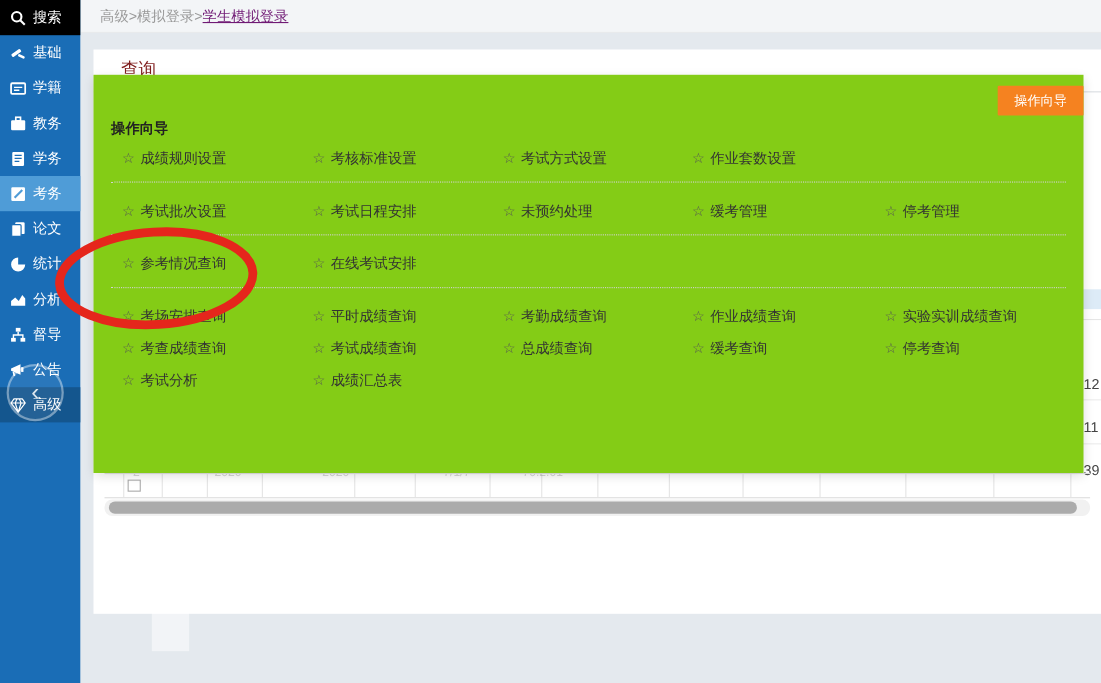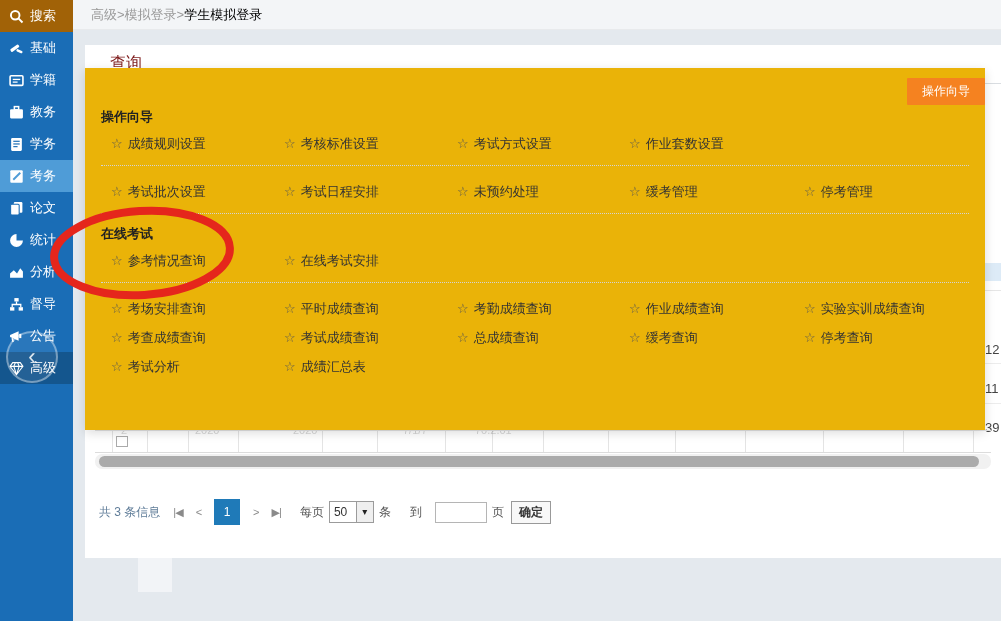--- a/index.html
+++ b/index.html
@@ -10,33 +10,33 @@
     background:#e4e9ee;
     font-size:13px; color:#333;
   }
 
   
   .sidebar { position:absolute; left:0; top:0; width:73px; height:621px;
              background:#1a6db6; z-index:20; }
   .side-item { display:flex; align-items:center; gap:6px; height:32px;
                padding-left:9px; color:#fff; cursor:pointer; }
   .side-item svg { flex:0 0 15px; }
-  .side-item.active-top   { background:#a16207; }
+  .side-item.active-top   { background:#000000; }
   .side-item.active-mid   { background:#4f9cd7; }
   .side-item.active-dark  { background:#14568e; }
   .collapse-btn { position:absolute; left:6px; top:331px; width:52px; height:52px;
                   border-radius:50%; border:2px solid rgba(255,255,255,.38);
                   background:rgba(255,255,255,.07); color:rgba(255,255,255,.85);
                   font-size:22px; line-height:48px; text-align:center; z-index:21; cursor:pointer; }
 
   
   .breadcrumb { position:absolute; left:73px; top:0; width:928px; height:30px;
                 background:#f3f5f7; line-height:30px; padding-left:18px;
                 color:#999; border-bottom:1px solid #e8eaec; }
-  .breadcrumb .current { color:#000000; }
+  .breadcrumb .current { color:#701a75;text-decoration:underline; }
 
   
   .content { position:absolute; left:85px; top:45px; width:916px; height:513px;
              background:#fff; z-index:1; overflow:hidden; }
   .query-tab { position:absolute; left:25px; top:8px; font-size:16px; color:#7f1d1d; }
   .bg-line   { position:absolute; left:0; width:100%; height:1px; background:#d9dde1; }
   .band      { position:absolute; left:0; top:218px; width:100%; height:18px; background:#ddebf7; }
   .strip-num { position:absolute; left:900px; color:#444; font-size:13px; }
   .row-line  { position:absolute; left:0; width:100%; height:1px; background:#ececec; }
 
@@ -63,21 +63,21 @@
                       text-align:center; line-height:20px; color:#222; font-size:10px; }
   .pg-input { width:52px; height:21px; border:1px solid #b5b5b5; background:#fff; }
   .pg-confirm { border:1px solid #999; background:#f8f8f8; padding:2px 7px;
                 font-weight:bold; color:#333; font-size:12px; cursor:pointer; }
 
   .ghost-artifact { position:absolute; left:138px; top:548px; width:34px; height:44px;
                     background:rgba(255,255,255,.5); z-index:2; }
 
   
   .panel { position:absolute; left:85px; top:68px; width:900px; height:362px;
-           background:#eab308; z-index:10; box-shadow:0 3px 10px rgba(0,0,0,.14);
+           background:#84cc16; z-index:10; box-shadow:0 3px 10px rgba(0,0,0,.14);
            padding:40px 16px 0 16px; }
   .wizard-btn { position:absolute; right:0; top:10px; background:#f58220; color:#fff;
                 border:none; font-size:12px; padding:5px 15px; cursor:pointer;
                 font-family:inherit; border-radius:1px; }
   .menu-section { border-bottom:1px dotted #d3d3d3; padding-bottom:7px; margin-bottom:11px; }
   .menu-section:last-child { border-bottom:none; }
   .section-title { font-weight:bold; color:#222; font-size:13px; height:21px; }
   .menu-grid { display:grid; grid-template-columns:173px 173px 172px 175px 1fr;
                padding-left:10px; }
   .menu-item { display:flex; align-items:center; gap:5px; height:29px; cursor:pointer;
@@ -217,38 +217,20 @@
       <span class="faint-frag" style="left: 100px;">2020</span>
       <span class="faint-frag" style="left: 198px;">2020</span>
       <span class="faint-frag" style="left: 308px;">7/1/7</span>
       <span class="faint-frag" style="left: 380px;">70.2.01</span>
     </div>
 
   <div class="scroll-track">
     <div class="scroll-thumb"></div>
   </div>
 
-  <div class="pagination">
-    <span>共 3 条信息</span>
-    <span class="pg-nav">|◀</span>
-    <span class="pg-nav">&lt;</span>
-    <span class="pg-current">1</span>
-    <span class="pg-nav">&gt;</span>
-    <span class="pg-nav">▶|</span>
-    <span class="pg-label" style="margin-left:6px">每页</span>
-    <span class="pg-select" style="margin-left:-8px">
-      <span class="val">50</span>
-      <span class="arrow">▾</span>
-    </span>
-    <span class="pg-label" style="margin-left:-8px">条</span>
-    <span class="pg-label" style="margin-left:6px">到</span>
-    <input class="pg-input" value="" style="">
-    <span class="pg-label" style="margin-left:-8px">页</span>
-    <button class="pg-confirm" style="margin-left:-6px">确定</button>
-  </div>
 </div>
 
 <div class="ghost-artifact"></div>
 
 <div class="panel">
   <button class="wizard-btn">操作向导</button>
 
   <div class="menu-section">
     <div class="section-title">操作向导</div>
     <div class="menu-grid">
@@ -288,21 +270,20 @@
           <span class="star">☆</span>
           <span>缓考管理</span>
         </span>
         <span class="menu-item">
           <span class="star">☆</span>
           <span>停考管理</span>
         </span>
       </div>
   </div>
   <div class="menu-section">
-    <div class="section-title">在线考试</div>
     <div class="menu-grid">
         <span class="menu-item">
           <span class="star">☆</span>
           <span>参考情况查询</span>
         </span>
         <span class="menu-item">
           <span class="star">☆</span>
           <span>在线考试安排</span>
         </span>
       </div>

